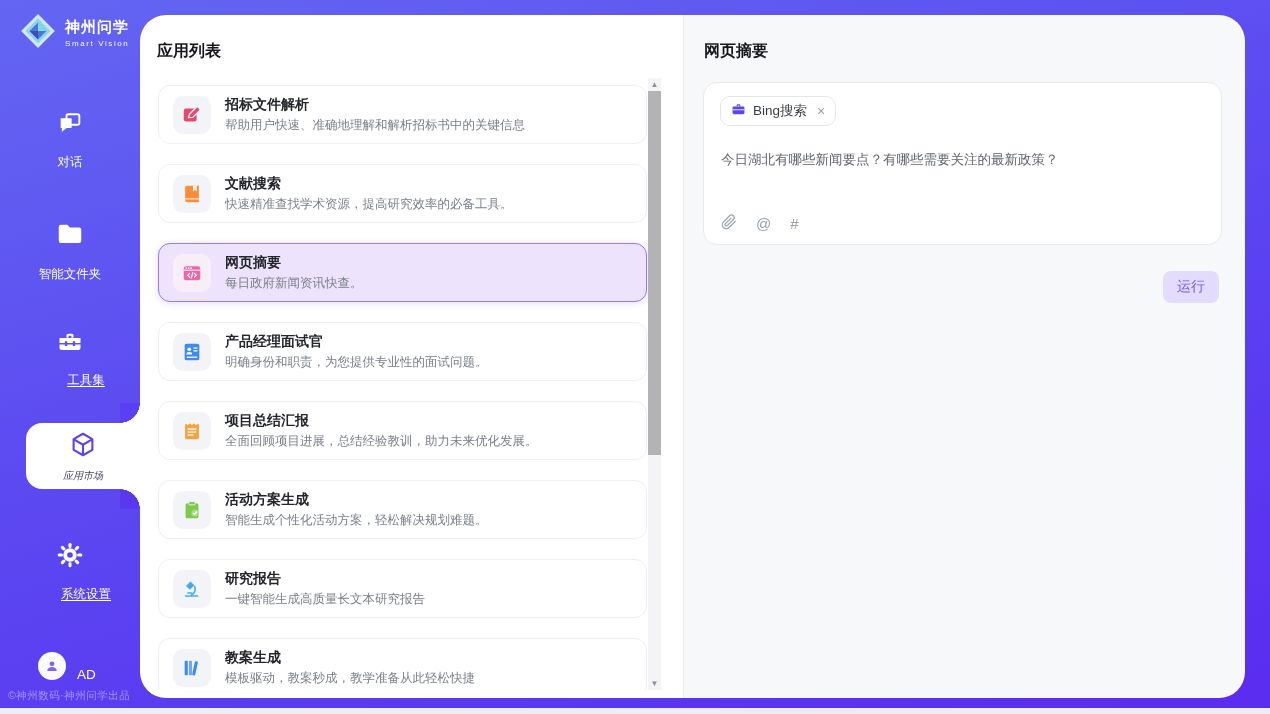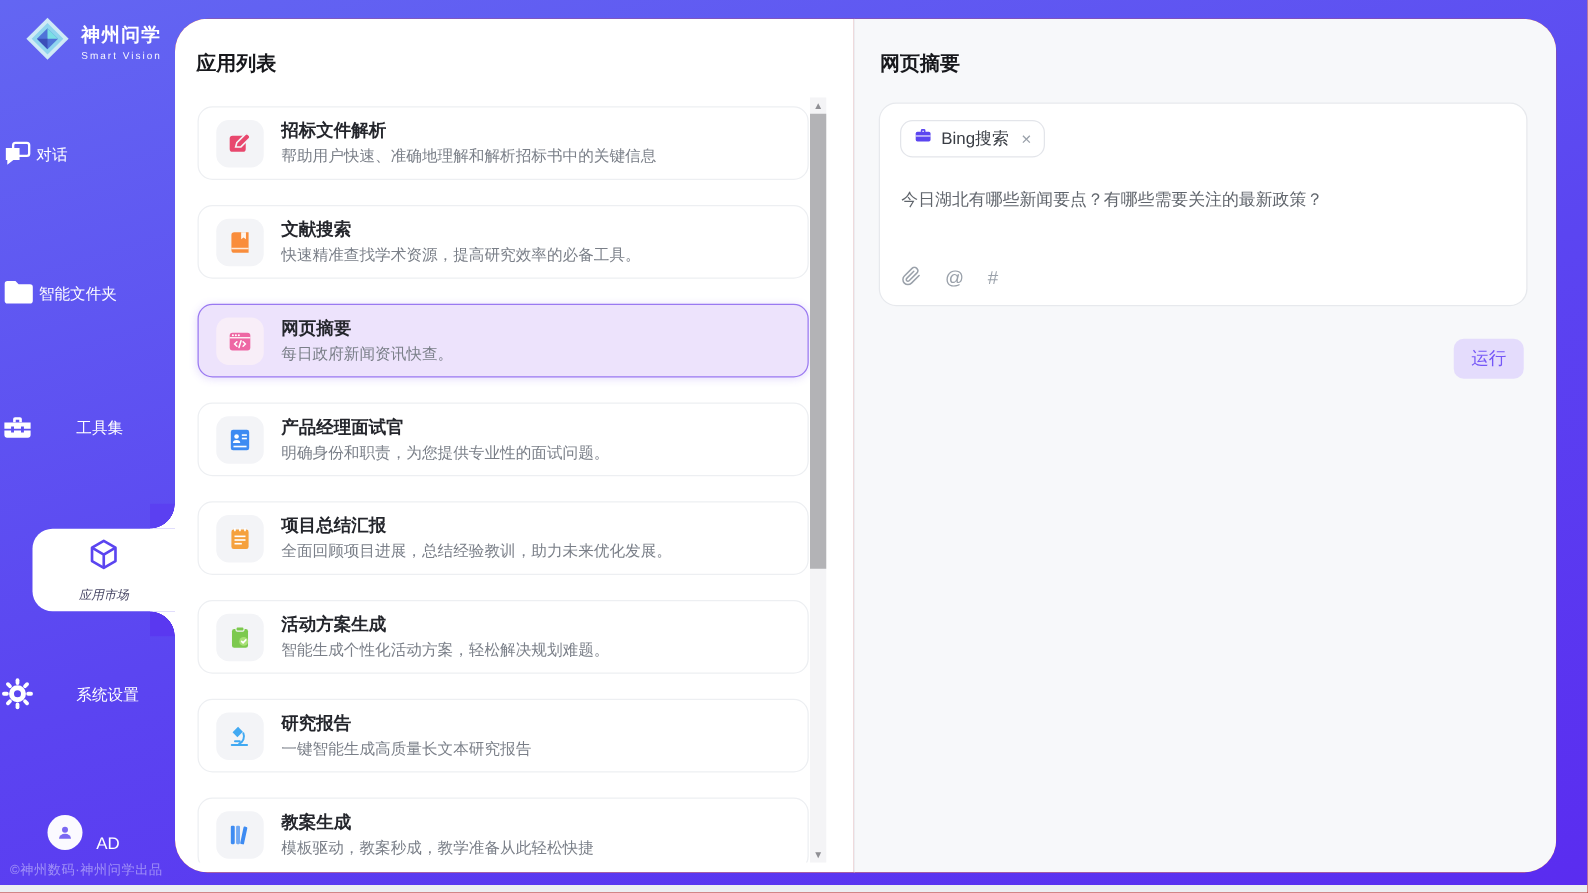--- a/index.html
+++ b/index.html
@@ -9,23 +9,23 @@
 
   
   .frame { position:absolute; left:0; top:0; width:1270px; height:708px;
            background:linear-gradient(163deg,#6366f2 0%,#5b45f1 52%,#5a2cf0 100%); }
 
   
   .sidebar { position:absolute; left:0; top:0; width:140px; height:708px; color:#fff; }
   .logo { position:absolute; top:12px; left:19px; display:flex; align-items:center; gap:8px; }
   .logo-text .cn { font-size:15px; font-weight:700; letter-spacing:1px; }
   .logo-text .en { font-size:8px; letter-spacing:1.6px; margin-top:2px; opacity:.95; }
-  .nav-item { position:absolute; left:0; width:140px; display:flex; flex-direction:row;
-              align-items:center; gap:1px; font-size:12.5px; color:#fff; cursor:pointer; }
-  .nav-item.underlined .nav-label { text-underline-offset:2px;margin-left:32px; }
+  .nav-item { position:absolute; left:0; width:140px; display:flex; flex-direction:column;
+              align-items:center; gap:14px; font-size:12.5px; color:#fff; cursor:pointer; }
+  .nav-item.underlined .nav-label { text-decoration:underline; text-underline-offset:2px;margin-left:32px; }
   .nav-chat   { top:109px; }
   .nav-folder { top:219px; }
   .nav-tools  { top:327px; }
   .nav-gear   { top:541px; }
 
   
   .nav-tab { position:absolute; top:423px; left:26px; width:114px; height:66px; background:#fff;
              border-radius:16px 0 0 16px; display:flex; flex-direction:column; align-items:center;
              justify-content:center; gap:5px; cursor:pointer; }
   .nav-tab .nav-label { font-size:10px; color:#454463; font-weight:500;font-style:italic; }

